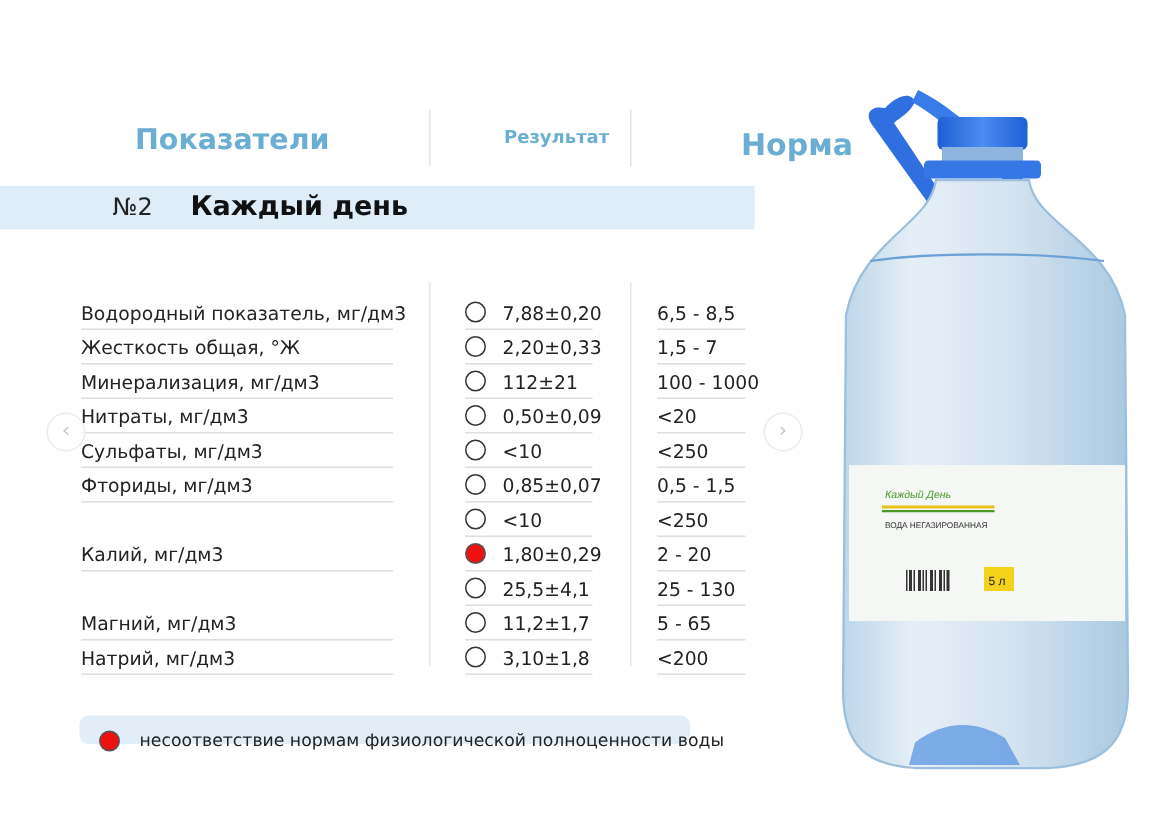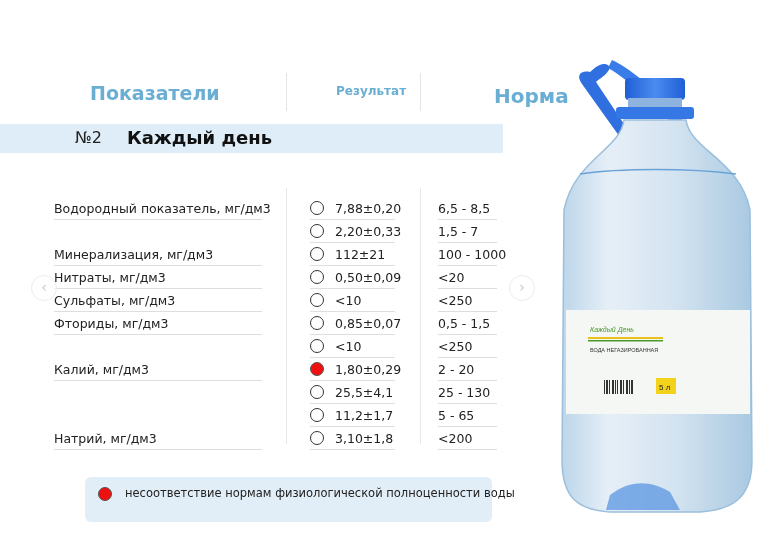--- a/index.html
+++ b/index.html
@@ -20,21 +20,21 @@
 
   .rows { position: absolute; left: 0; top: 188px; width: 520px; }
   .row { position: absolute; left: 0; width: 520px; height: 23px; }
   .cell { position: absolute; top: 1px; height: 20px; font-size: 12.5px; line-height: 17px; color: #222; border-bottom: 1px solid #dedede; white-space: nowrap; margin-top: 11px; }
   .c-name { left: 54px; width: 208px; }
   .c-res { left: 310px; width: 85px; }
   .c-norm { left: 438px; width: 59px; }
   .dot { display: inline-block; width: 14px; height: 14px; border-radius: 50%; border: 1.3px solid #333; vertical-align: -2px; margin-right: 11px; background: #fff; }
   .dot.bad { background: #ee1111; border-color: #555; }
 
-  .legend { position: absolute; left: 53px; top: 477px; width: 407px; height: 45px; background: #e2eef7; border-radius: 6px; margin-left: 32px; }
+  .legend { position: absolute; left: 53px; top: 477px; width: 407px; height: 19px; background: #e2eef7; border-radius: 6px; }
   .legend .dot { position: absolute; left: 13px; top: 10px; margin: 0; width: 14px; height: 14px; background: #ee1111; border-color: #555; }
   .legend-text { position: absolute; left: 40px; top: 9px; font-size: 11.5px; color: #222; white-space: nowrap; }
 
   .nav { position: absolute; top: 275px; width: 26px; height: 26px; border-radius: 50%; border: 1.5px solid #ececec; color: #c8c8c8; font-size: 14px; text-align: center; line-height: 22px; background: rgba(255,255,255,0.6); }
   .nav-prev { left: 31px; }
   .nav-next { left: 509px; }
 
   
   .bottle { position: absolute; left: 540px; top: 40px; width: 230px; height: 520px; }
 </style>
@@ -55,20 +55,21 @@
 <div class="col-div" style="left:286px"></div>
 <div class="col-div" style="left:420px"></div>
 
 <div class="rows">
   <div class="row" style="top:0px">
     <div class="cell c-name">Водородный показатель, мг/дм3</div>
     <div class="cell c-res"><span class="dot"></span><span>7,88±0,20</span></div>
     <div class="cell c-norm">6,5 - 8,5</div>
   </div>
   <div class="row" style="top:23px">
+    <div class="cell c-name">Жесткость общая, °Ж</div>
     <div class="cell c-res"><span class="dot"></span><span>2,20±0,33</span></div>
     <div class="cell c-norm">1,5 - 7</div>
   </div>
   <div class="row" style="top:46px">
     <div class="cell c-name">Минерализация, мг/дм3</div>
     <div class="cell c-res"><span class="dot"></span><span>112±21</span></div>
     <div class="cell c-norm">100 - 1000</div>
   </div>
   <div class="row" style="top:69px">
     <div class="cell c-name">Нитраты, мг/дм3</div>
@@ -92,20 +93,21 @@
   <div class="row" style="top:161px">
     <div class="cell c-name">Калий, мг/дм3</div>
     <div class="cell c-res"><span class="dot bad"></span><span>1,80±0,29</span></div>
     <div class="cell c-norm">2 - 20</div>
   </div>
   <div class="row" style="top:184px">
     <div class="cell c-res"><span class="dot"></span><span>25,5±4,1</span></div>
     <div class="cell c-norm">25 - 130</div>
   </div>
   <div class="row" style="top:207px">
+    <div class="cell c-name">Магний, мг/дм3</div>
     <div class="cell c-res"><span class="dot"></span><span>11,2±1,7</span></div>
     <div class="cell c-norm">5 - 65</div>
   </div>
   <div class="row" style="top:230px">
     <div class="cell c-name">Натрий, мг/дм3</div>
     <div class="cell c-res"><span class="dot"></span><span>3,10±1,8</span></div>
     <div class="cell c-norm">&lt;200</div>
   </div>
 </div>
 

